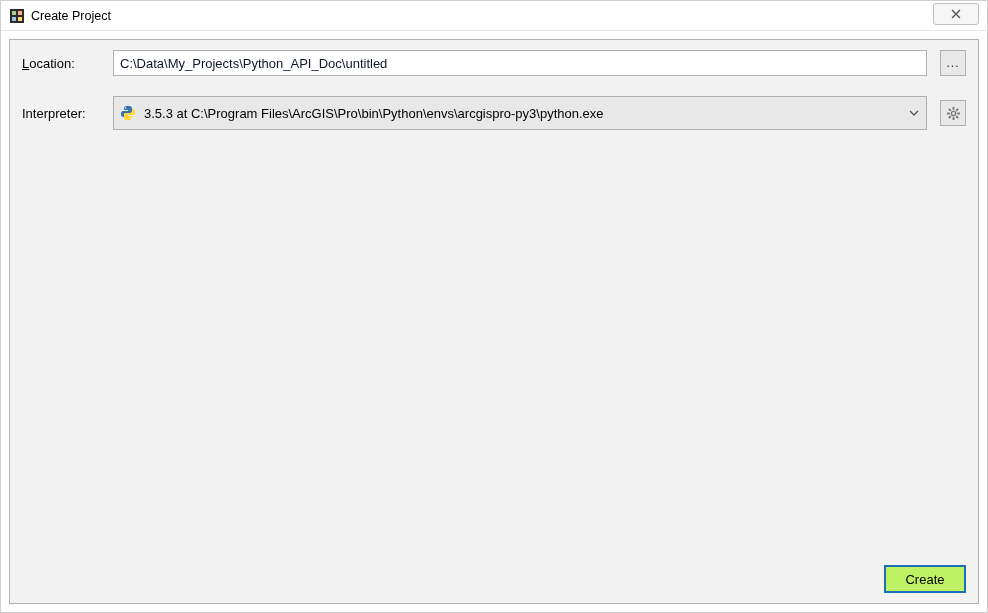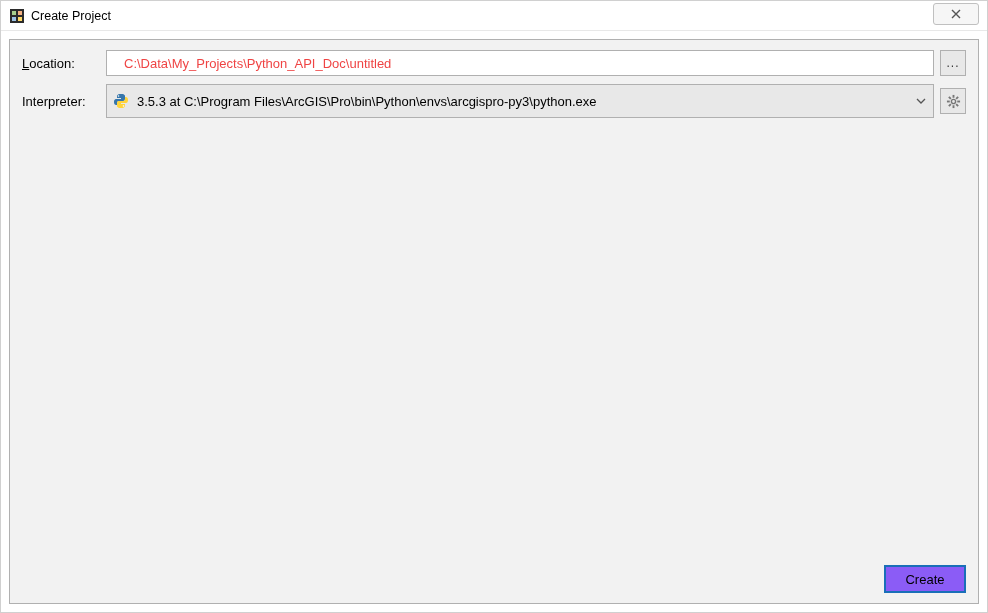--- a/index.html
+++ b/index.html
@@ -67,40 +67,40 @@
       margin: 8px;
       border: 1px solid #b0b0b0;
       background: #f2f2f2;
       display: flex;
       flex-direction: column;
       padding: 10px 12px;
     }
     .form-row {
       display: flex;
       align-items: center;
-      margin-bottom: 8px;
-      gap: 6px;
+      margin-bottom: 20px;
+      gap: 13px;
     }
     .form-label {
       width: 78px;
       font-size: 13px;
       color: #000;
     }
     .form-label .underline {
       text-decoration: underline;
     }
     .location-input {
       flex: 1;
       height: 26px;
       border: 1px solid #b0b0b0;
       background: #ffffff;
-      padding: 0 17px;
+      padding: 0 6px;
       font-size: 13px;
       font-family: inherit;
-      color: #ef4444;
+      color: #0f172a;
     }
     .browse-btn {
       width: 26px;
       height: 26px;
       border: 1px solid #b0b0b0;
       background: #e8e8e8;
       display: flex;
       align-items: center;
       justify-content: center;
       cursor: pointer;
@@ -151,21 +151,21 @@
     }
     .footer {
       display: flex;
       justify-content: flex-end;
       padding-top: 8px;
     }
     .create-btn {
       width: 82px;
       height: 28px;
       border: 2px solid #1a6fb8;
-      background: #8b5cf6;
+      background: #bef264;
       font-size: 13px;
       font-family: inherit;
       cursor: pointer;
       display: flex;
       align-items: center;
       justify-content: center;
       color: #000;
     }
   </style>
 </head>

